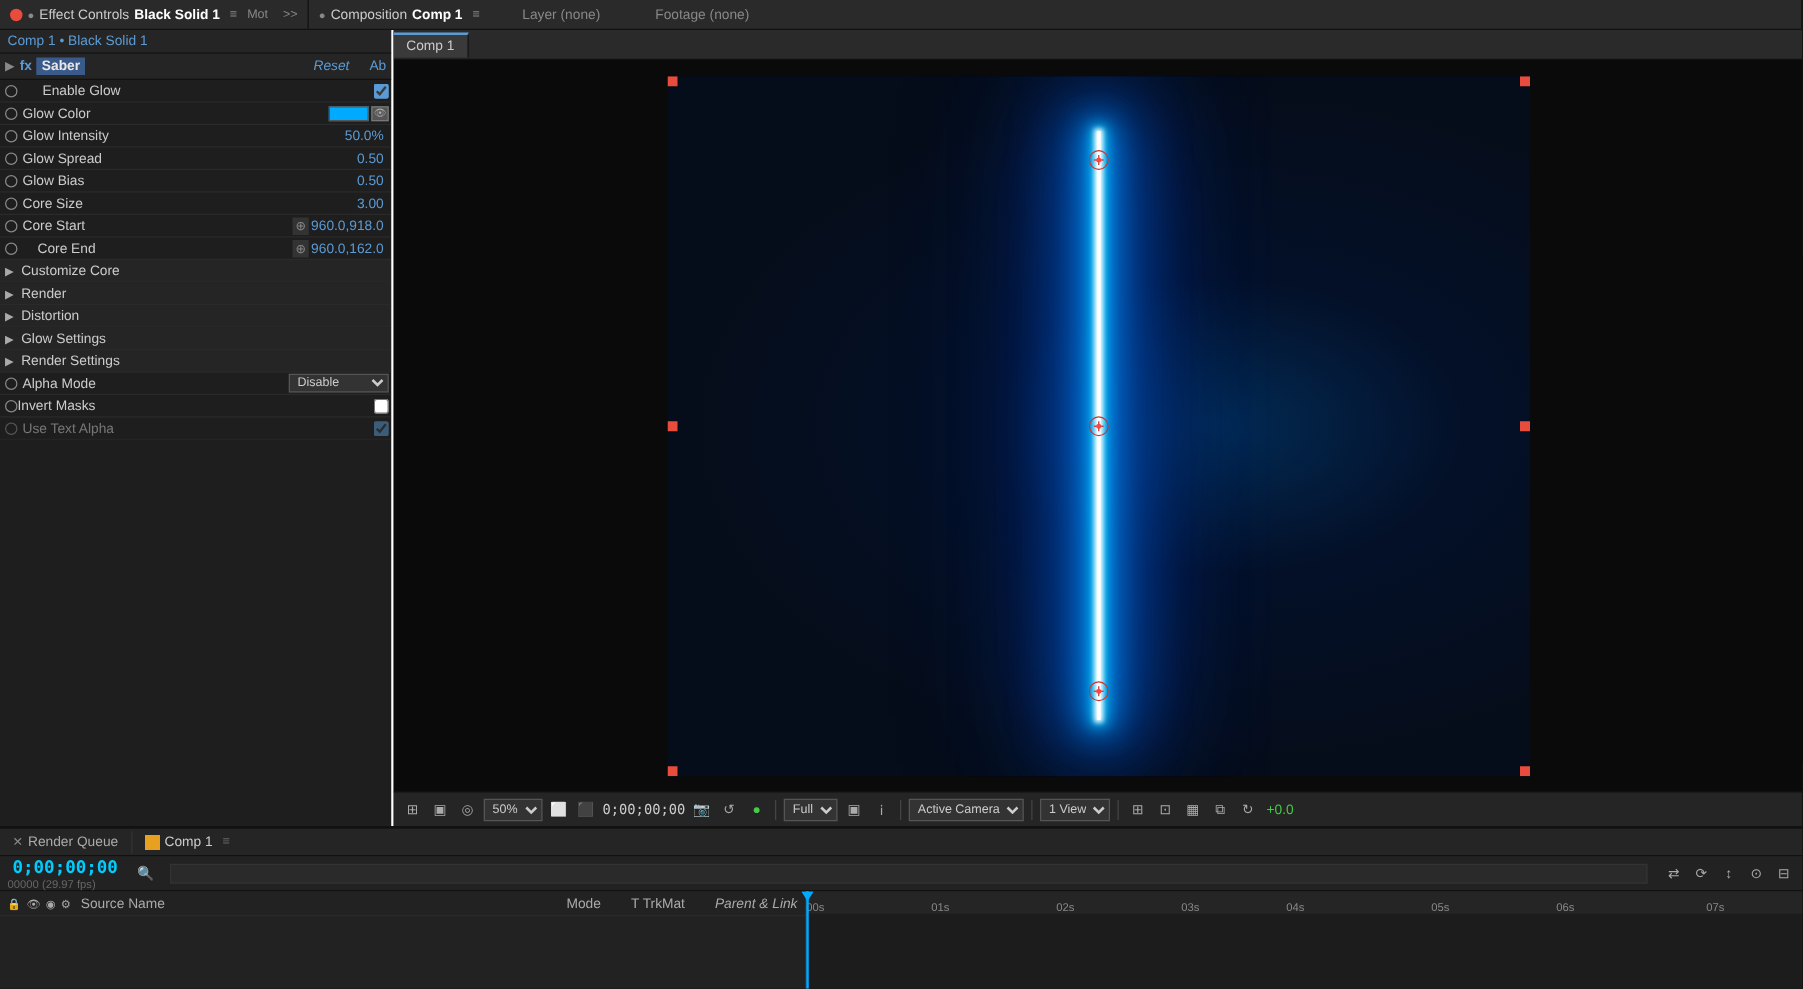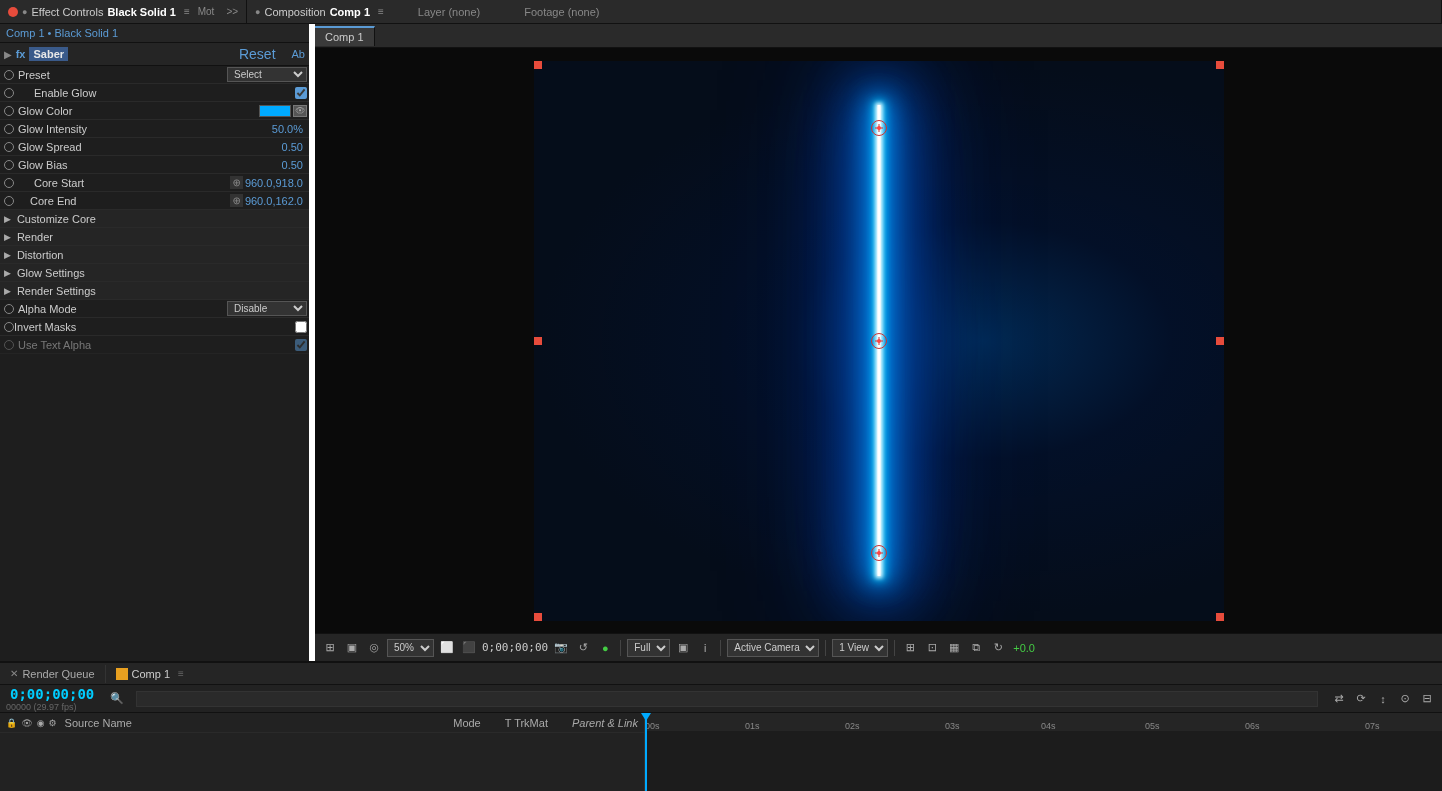--- a/index.html
+++ b/index.html
@@ -63,21 +63,21 @@
     .main-content {
       display: flex;
       flex: 1;
       overflow: hidden;
     }
 
     
     .effect-controls {
       width: 315px;
       background: #1e1e1e;
-      border-right: 6px solid #ffffff;
+      border-right: 2px solid #ffffff;
       display: flex;
       flex-direction: column;
       overflow: hidden;
     }
 
     .breadcrumb {
       padding: 3px 6px;
       font-size: 11px;
       color: #aaa;
       background: #252525;
@@ -103,21 +103,22 @@
     .fx-name {
       color: #e8e8e8;
       font-size: 11px;
       font-weight: bold;
       background: #3a5a8a;
       padding: 1px 4px;
     }
     .fx-reset {
       margin-left: auto;
       color: #5b9bd5;
-      font-size: 14px;
+      font-size: 11px;
+      font-style: italic;
     }
     .fx-about {
       color: #5b9bd5;
       font-size: 11px;
     }
 
     .property-list {
       flex: 1;
       overflow-y: auto;
       overflow-x: hidden;
@@ -549,27 +550,20 @@
       <span style="color:#888;font-size:10px;">▶</span>
       <span class="fx-label">fx</span>
       <span class="fx-name">Saber</span>
       <span class="fx-reset">Reset</span>
       <span style="width:8px;"></span>
       <span class="fx-about">Ab</span>
     </div>
 
     <div class="property-list">
 
-      <div class="prop-row">
-        <div class="prop-circle"></div>
-        <span class="prop-name" style="margin-left:4px;">Preset</span>
-        <select class="prop-select">
-          <option>Select</option>
-        </select>
-      </div>
 
       <div class="prop-row">
         <div class="prop-circle"></div>
         <span class="prop-name" style="margin-left:4px;padding-left:16px;">Enable Glow</span>
         <input type="checkbox" class="prop-checkbox" checked="" style="">
       </div>
 
       <div class="prop-row">
         <div class="prop-circle"></div>
         <span class="prop-name" style="margin-left:4px;">Glow Color</span>
@@ -590,24 +584,29 @@
         <span class="prop-name" style="margin-left:4px;">Glow Spread</span>
         <span class="prop-value">0.50</span>
       </div>
 
       <div class="prop-row">
         <div class="prop-circle"></div>
         <span class="prop-name" style="margin-left:4px;">Glow Bias</span>
         <span class="prop-value">0.50</span>
       </div>
 
-
-      <div class="prop-row">
-        <div class="prop-circle"></div>
-        <span class="prop-name" style="margin-left:20px;">Core Start</span>
+      <div class="prop-row">
+        <div class="prop-circle"></div>
+        <span class="prop-name" style="margin-left:4px;">Core Size</span>
+        <span class="prop-value">3.00</span>
+      </div>
+
+      <div class="prop-row">
+        <div class="prop-circle"></div>
+        <span class="prop-name" style="margin-left:4px;">Core Start</span>
         <div style="display:flex;align-items:center;margin-left:auto;gap:2px;">
           <span style="color:#888;font-size:10px;background:#333;padding:1px 2px;">⊕</span>
           <span class="prop-value">960.0,918.0</span>
         </div>
       </div>
 
       <div class="prop-row">
         <div class="prop-circle"></div>
         <span class="prop-name" style="margin-left:16px;">Core End</span>
         <div style="display:flex;align-items:center;margin-left:auto;gap:2px;">
@@ -791,21 +790,21 @@
       </div>
     </div>
 
     <div class="track-timeline">
 
       <div class="timeline-ticks">
         <span class="t-tick" style="left:0px;">00s</span>
         <span class="t-tick" style="left:100px;">01s</span>
         <span class="t-tick" style="left:200px;">02s</span>
         <span class="t-tick" style="left:300px;">03s</span>
-        <span class="t-tick" style="left:396px;">04s</span>
+        <span class="t-tick" style="left:384px;">04s</span>
         <span class="t-tick" style="left:500px;">05s</span>
         <span class="t-tick" style="left:600px;">06s</span>
         <span class="t-tick" style="left:720px;">07s</span>
 
       </div>
 
       <div class="playhead" style="left:0px;">
         <div class="playhead-top"></div>
       </div>
     </div>

